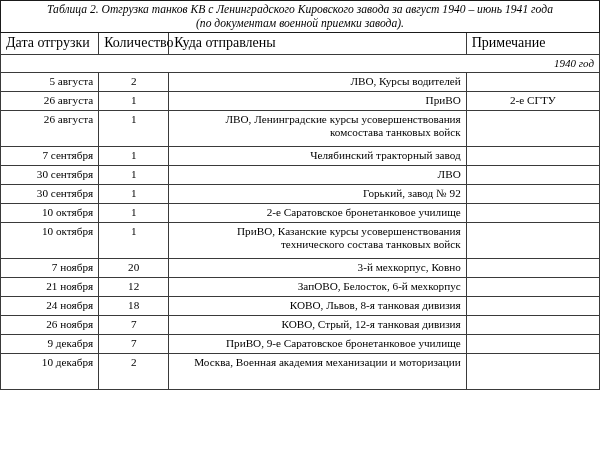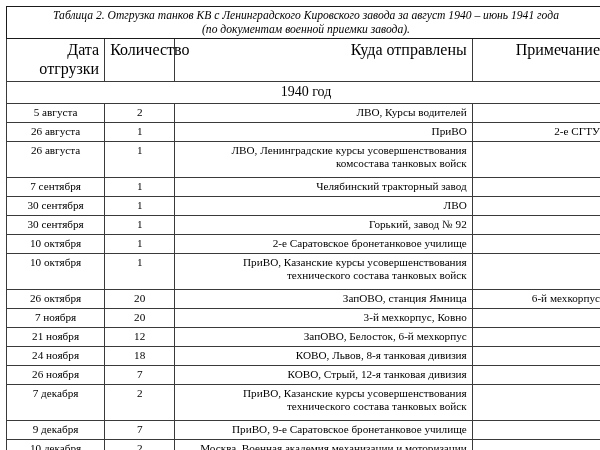--- a/index.html
+++ b/index.html
@@ -11,21 +11,21 @@
     width: 600px;
     height: 450px;
     font-family: "Liberation Serif", "DejaVu Serif", serif;
     color: #000000;
     overflow: hidden;
   }
   .page {
     width: 492px;
     height: 450px;
     box-sizing: border-box;
-    padding: 6px;
+    padding: 0;
     position: relative;
   }
   table.shipment {
     width: 600px;
     border-collapse: collapse;
     table-layout: fixed;
     font-size: 11.2px;
   }
   table.shipment td,
   table.shipment th {
@@ -43,45 +43,46 @@
     border: 1.5px solid #1a1a1a !important;
     text-align: center;
     font-style: italic;
     font-weight: bold;
     font-size: 11.6px;
     line-height: 1.28;
     padding: 4px 8px 5px 8px;
     vertical-align: middle;
   }
   .hdr td {
-    text-align: right;
+    text-align: left;
     font-weight: bold;
-    font-size: 16px;
+    font-size: 14px;
     padding-top: 4px;
     padding-bottom: 4px;
     vertical-align: middle;
     border-top: 1.5px solid #1a1a1a;
     border-bottom: 1.5px solid #1a1a1a;
   }
   .yeargroup td {
-    text-align: center;
+    text-align: right;
+    font-style: italic;
     font-weight: bold;
-    font-size: 14px;
+    font-size: 11px;
     padding-top: 2px;
     padding-bottom: 2px;
     border-bottom: 1.5px solid #1a1a1a;
   }
   .col-date   { width: 98px; }
   .col-qty    { width: 70px; }
   .col-dest   { width: 297px; }
   .col-note   { width: 133px; }
-  td.c-date { text-align: center; }
+  td.c-date { text-align: right; }
   td.c-qty  { text-align: center; }
   td.c-dest { text-align: right; }
-  td.c-note { text-align: right; margin-top: 44px; }
+  td.c-note { text-align: center; margin-top: 44px; }
   tr.row-tall td { height: 31px; }
   tr.row-norm td { height: 14px; }
 </style>
 </head>
 <body>
 
 <div class="page">
   <table class="shipment">
     <colgroup>
       <col class="col-date">
@@ -148,26 +149,20 @@
           <td class="c-dest">2-е Саратовское бронетанковое училище</td>
           <td class="c-note"></td>
         </tr>
         <tr class="row-tall">
           <td class="c-date">10 октября</td>
           <td class="c-qty">1</td>
           <td class="c-dest">ПриВО, Казанские курсы усовершенствования технического состава танковых войск</td>
           <td class="c-note"></td>
         </tr>
         <tr class="row-norm">
-          <td class="c-date">26 октября</td>
-          <td class="c-qty">20</td>
-          <td class="c-dest">ЗапОВО, станция Ямница</td>
-          <td class="c-note">6-й мехкорпус</td>
-        </tr>
-        <tr class="row-norm">
           <td class="c-date">7 ноября</td>
           <td class="c-qty">20</td>
           <td class="c-dest">3-й мехкорпус, Ковно</td>
           <td class="c-note"></td>
         </tr>
         <tr class="row-norm">
           <td class="c-date">21 ноября</td>
           <td class="c-qty">12</td>
           <td class="c-dest">ЗапОВО, Белосток, 6-й мехкорпус</td>
           <td class="c-note"></td>
@@ -177,26 +172,20 @@
           <td class="c-qty">18</td>
           <td class="c-dest">КОВО, Львов, 8-я танковая дивизия</td>
           <td class="c-note"></td>
         </tr>
         <tr class="row-norm">
           <td class="c-date">26 ноября</td>
           <td class="c-qty">7</td>
           <td class="c-dest">КОВО, Стрый, 12-я танковая дивизия</td>
           <td class="c-note"></td>
         </tr>
-        <tr class="row-tall">
-          <td class="c-date">7 декабря</td>
-          <td class="c-qty">2</td>
-          <td class="c-dest">ПриВО, Казанские курсы усовершенствования технического состава танковых войск</td>
-          <td class="c-note"></td>
-        </tr>
         <tr class="row-norm">
           <td class="c-date">9 декабря</td>
           <td class="c-qty">7</td>
           <td class="c-dest">ПриВО, 9-е Саратовское бронетанковое училище</td>
           <td class="c-note"></td>
         </tr>
         <tr class="row-tall">
           <td class="c-date">10 декабря</td>
           <td class="c-qty">2</td>
           <td class="c-dest">Москва, Военная академия механизации и моторизации</td>

